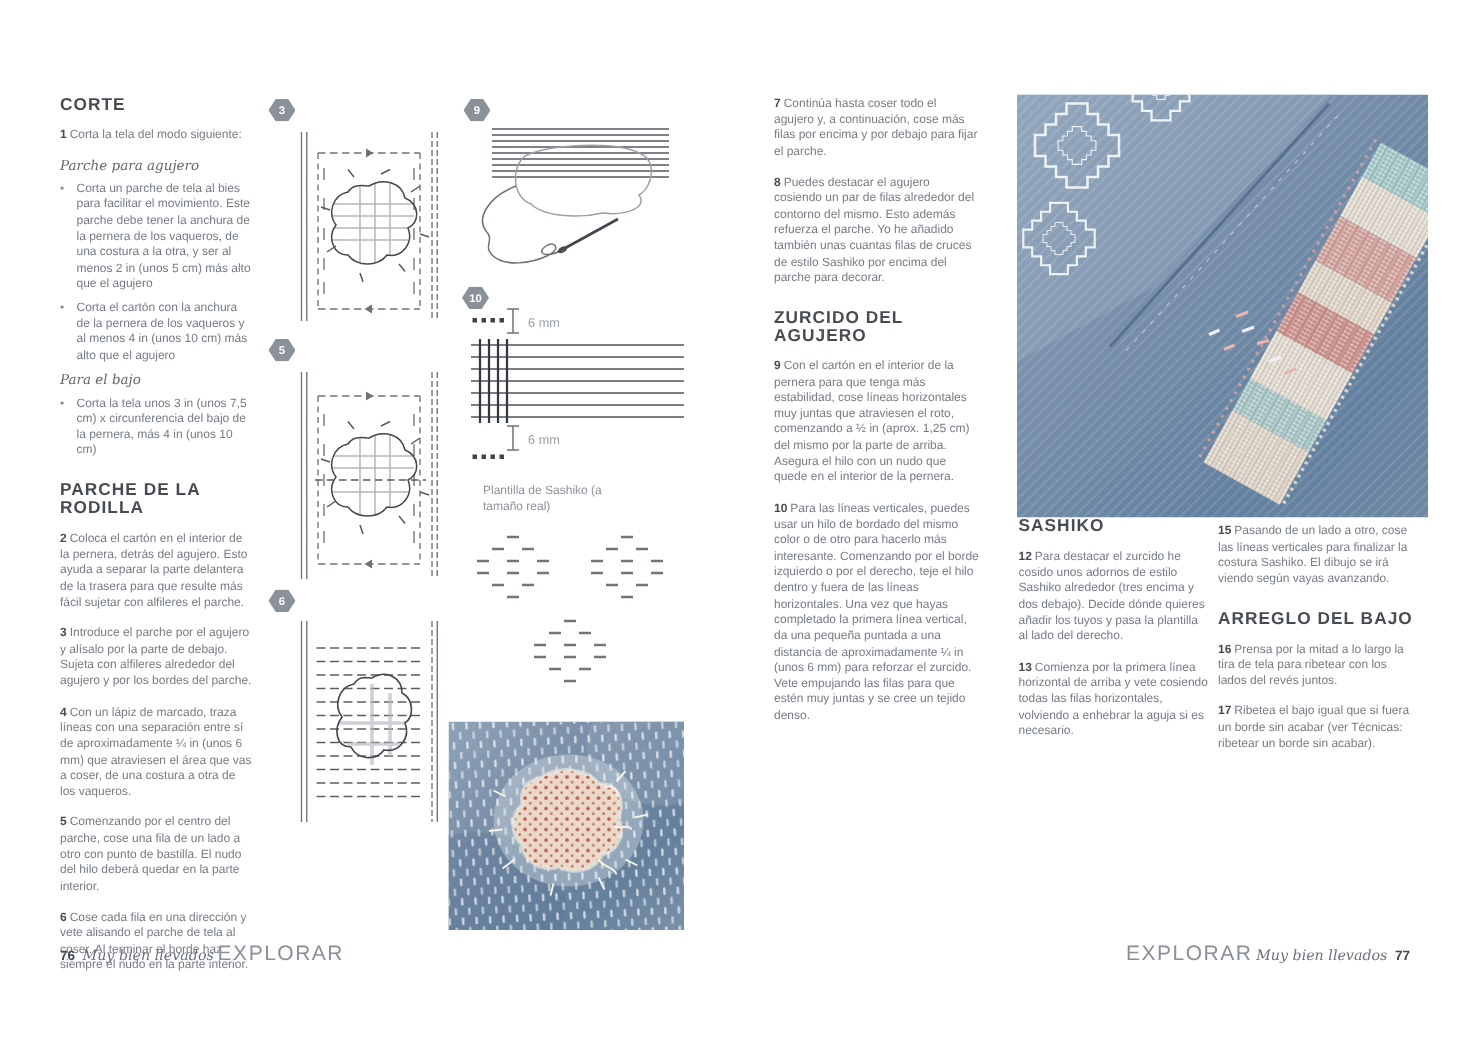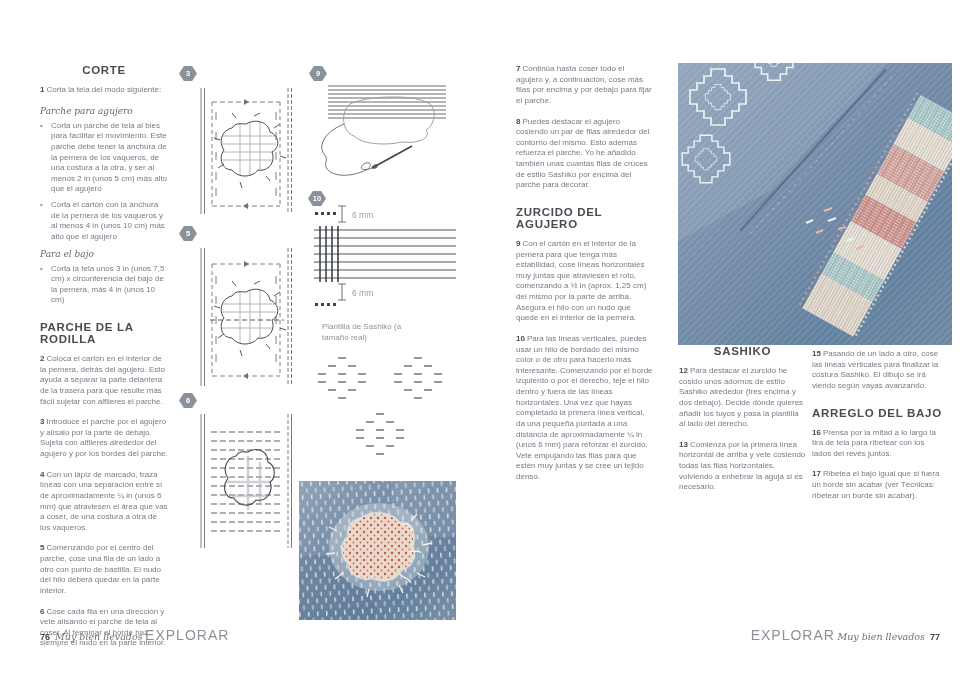--- a/index.html
+++ b/index.html
@@ -1,21 +1,21 @@
 <!DOCTYPE html>
 <html><head>
 <meta charset="utf-8">
 <style>
   html,body{margin:0;padding:0;background:#fff;}
   .canvas{position:relative;width:980px;height:700px;background:#ffffff;
           font-family:"Liberation Sans",sans-serif;overflow:hidden;}
   .abs{position:absolute;}
   .col{position:absolute;}
   .h{font-size:11.5px;font-weight:700;color:#474c53;letter-spacing:.7px;margin:15px 0 9px;}
-  .h.first{margin-top:0;text-align:center;}
+  .h.first{margin-top:0;}
   p.step{font-size:8px;line-height:1.33;color:#767c85;margin:0 0 10px;}
   p.step b{color:#474c53;margin-right:2px;}
   .sub{font-family:"DejaVu Serif",serif;font-style:italic;font-size:9px;color:#63686f;margin:6px 0 5px;}
   .bi{display:flex;gap:5px;font-size:8px;line-height:1.33;color:#767c85;margin:0 0 5px;}
   .bi .g{flex:0 0 6px;color:#8b9199;}
   .hex{position:absolute;width:18px;height:15px;background:#8b9199;color:#fff;
        font-size:7.5px;font-weight:700;display:flex;align-items:center;justify-content:center;
        clip-path:polygon(27% 0,73% 0,100% 50%,73% 100%,27% 100%,0 50%);}
   .caption{position:absolute;font-size:8px;line-height:1.35;color:#8d939b;margin-left:10px;}
   .footer{position:absolute;top:627px;font-size:9px;color:#6d737b;}

